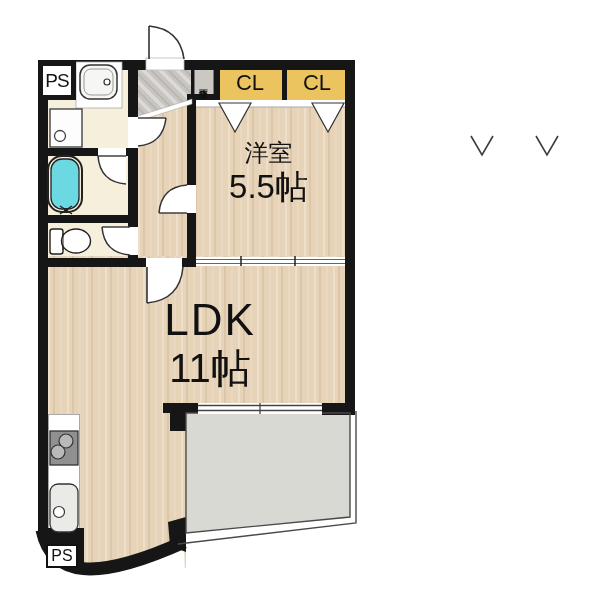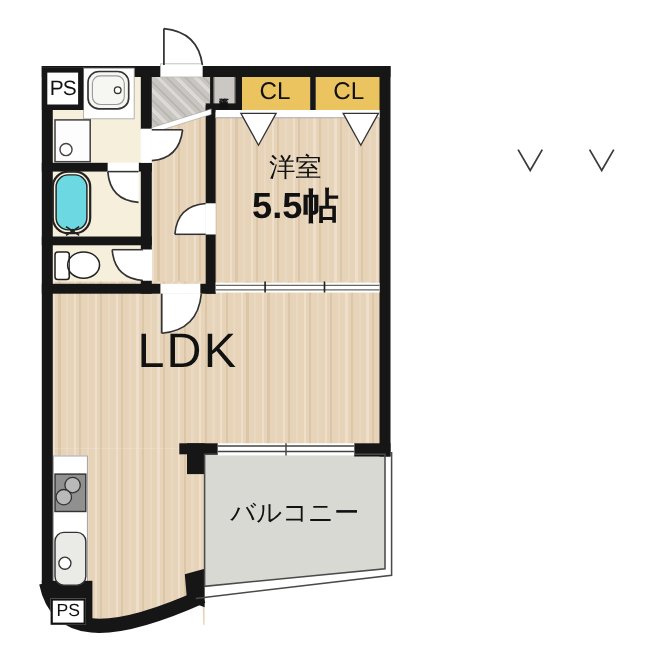--- a/index.html
+++ b/index.html
@@ -182,28 +182,26 @@
   <div class="abs lbl center" style="left:218px;top:64px;width:64px;height:37px;font-size:22px;">
     <span>CL</span>
   </div>
 
   <div class="abs lbl center" style="left:287px;top:64px;width:60px;height:37px;font-size:22px;">
     <span>CL</span>
   </div>
 
   <div class="abs lbl" style="left:190px;top:140px;width:157px;text-align:center;line-height:1.1;">
     <div style="font-size:24px;">洋室</div>
-    <div style="font-size:33px;margin-top:3px;font-weight:bold;">5.5帖</div>
-  </div>
-
-  <div class="abs lbl" style="left:125px;top:296px;width:170px;text-align:left;line-height:1.1;">
+    <div style="font-size:33px;margin-top:3px;">5.5帖</div>
+  </div>
+
+  <div class="abs lbl" style="left:125px;top:296px;width:170px;text-align:center;line-height:1.1;">
     <div style="font-size:44px;letter-spacing:2px;">LDK</div>
-  </div>
-
-  <div class="abs lbl center" style="left:186px;top:452px;width:164px;height:28px;font-size:23px;">
-    <span>バルコニー</span>
-  </div>
+    <div style="font-size:40px;margin-top:2px;">11帖</div>
+  </div>
+
 
   <div class="abs lbl center" style="left:46px;top:544px;width:32px;height:24px;background:#fff;border:2px solid #111;box-sizing:border-box;font-size:16px;">
     <span>PS</span>
   </div>
 
 </div>
 
 </body></html>

